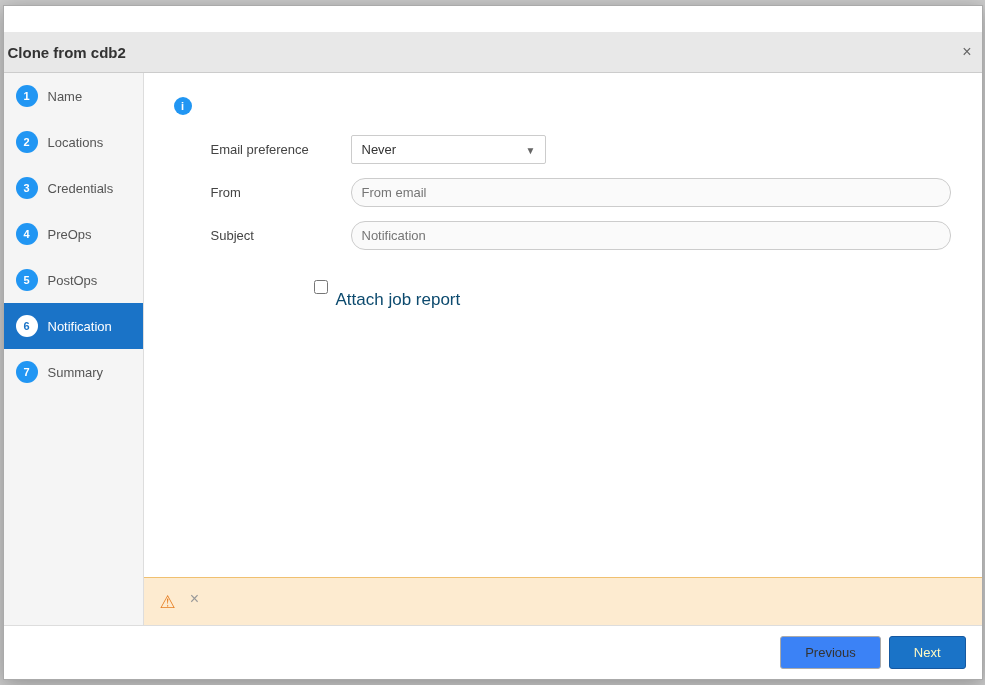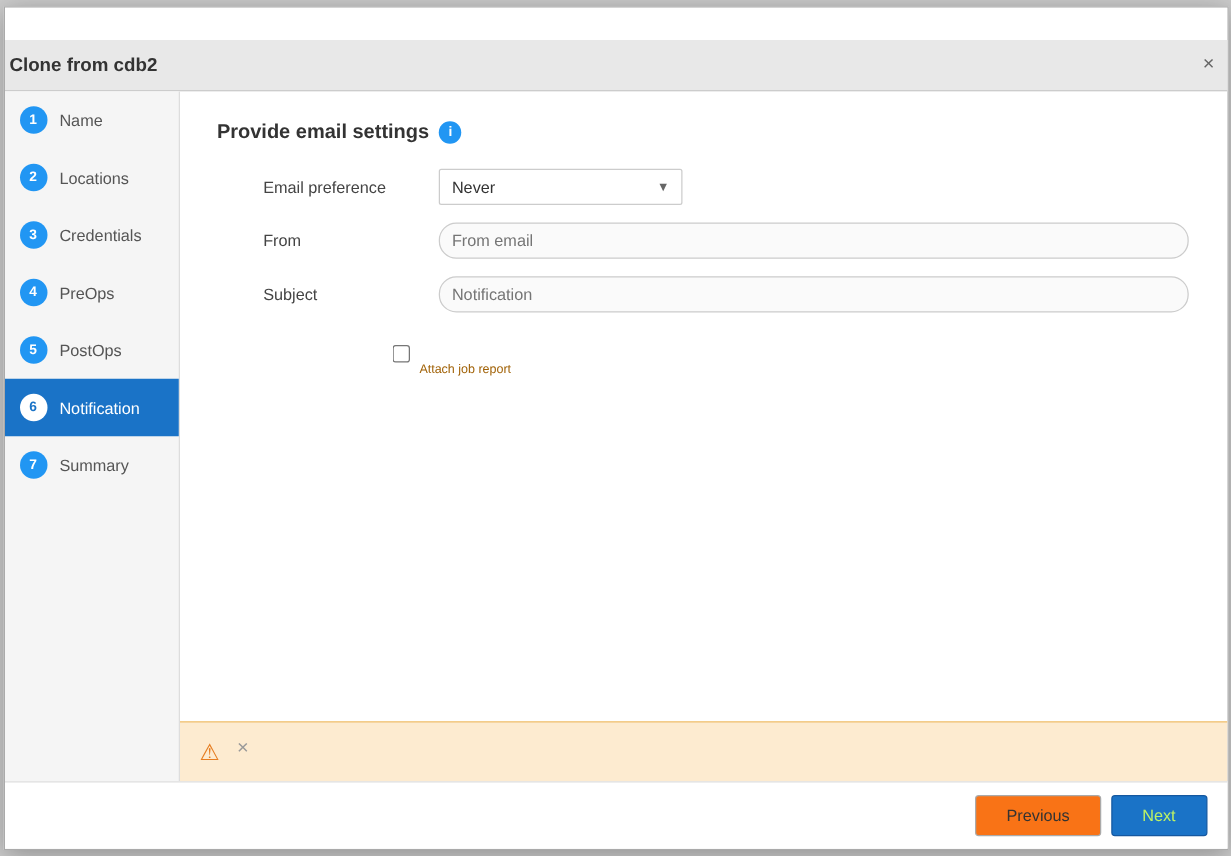--- a/index.html
+++ b/index.html
@@ -209,22 +209,22 @@
       gap: 8px;
     }
 
     .checkbox-row input[type="checkbox"] {
       width: 14px;
       height: 14px;
       cursor: pointer;
     }
 
     .checkbox-label {
-      font-size: 10px;
-      color: #a16207;
+      font-size: 17px;
+      color: #0c4a6e;
       cursor: pointer;
       margin-top: 26px;
     }
 
     
     .warning-banner {
       background: #fdebd0;
       border-top: 1px solid #f0c070;
       padding: 12px 16px;
       display: flex;
@@ -271,28 +271,28 @@
 
     .btn {
       padding: 8px 24px;
       border-radius: 3px;
       font-size: 13px;
       cursor: pointer;
       border: 1px solid #ccc;
     }
 
     .btn-default {
-      background: #f97316;
+      background: #3b82f6;
       color: #333;
       border: 1px solid #aaa;
     }
 
     .btn-primary {
       background: #1a73c7;
-      color: #bef264;
+      color: #fef9c3;
       border: 1px solid #1558a0;
     }
   </style>
 </head>
 <body>
 
 <div class="dialog">
 
   <div class="dialog-header">
     <span class="dialog-title">Clone from cdb2</span>
@@ -329,21 +329,20 @@
       <div class="sidebar-item">
         <span class="step-badge">7</span>
         <span class="step-label">Summary</span>
       </div>
     </div>
 
     <div class="main-content">
       <div class="content-area">
 
         <div class="section-title">
-          <span>Provide email settings</span>
           <span class="info-icon">i</span>
         </div>
 
         <div class="form-row">
           <span class="form-label">Email preference</span>
           <div class="form-control">
             <div class="select-wrapper">
               <select>
                 <option value="Never">Never</option>
                 <option value="On Failure">On Failure</option>

